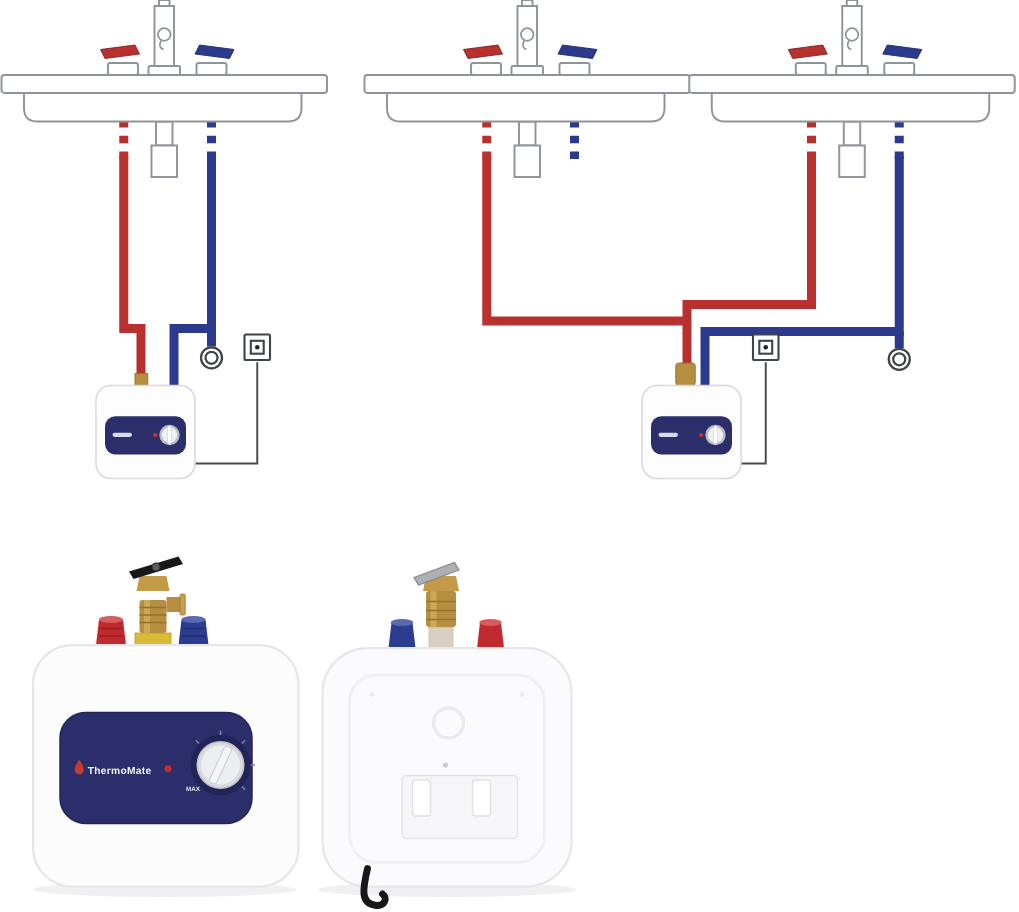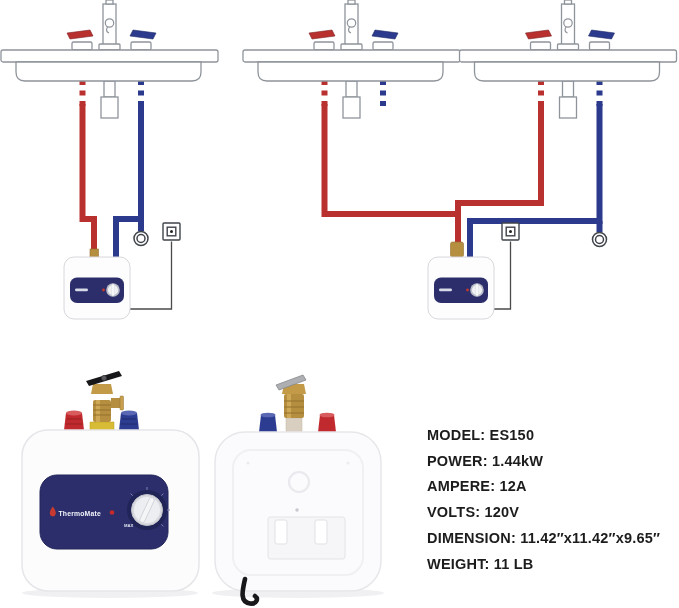--- a/index.html
+++ b/index.html
@@ -193,22 +193,14 @@
       <circle cx="297" cy="150" r="1.7" fill="#c9c9cf"></circle>
       <g>
         <rect x="268" y="157" width="77" height="42" rx="2.5" fill="#f6f6f8" stroke="#e4e4e8" stroke-width="1"></rect>
         <rect x="275" y="160" width="12" height="24" rx="2" fill="#ffffff" stroke="#e1e1e6" stroke-width="1"></rect>
         <rect x="315" y="160" width="12" height="24" rx="2" fill="#ffffff" stroke="#e1e1e6" stroke-width="1"></rect>
       </g>
       <path d="M245,219 C242,232 240,242 250,243.5 C257,244.5 258.5,238.5 255,236" fill="none" stroke="#18181b" stroke-width="4.6" stroke-linecap="round"></path>
     </g>
   </svg>
 
-  <div class="layer specs">
-    <div class="spec-line">MODEL: ES150</div>
-    <div class="spec-line">POWER: 1.44kW</div>
-    <div class="spec-line">AMPERE: 12A</div>
-    <div class="spec-line">VOLTS: 120V</div>
-    <div class="spec-line">DIMENSION: 11.42″x11.42″x9.65″</div>
-    <div class="spec-line">WEIGHT: 11 LB</div>
-  </div>
 
 </div>
 
 </body></html>

